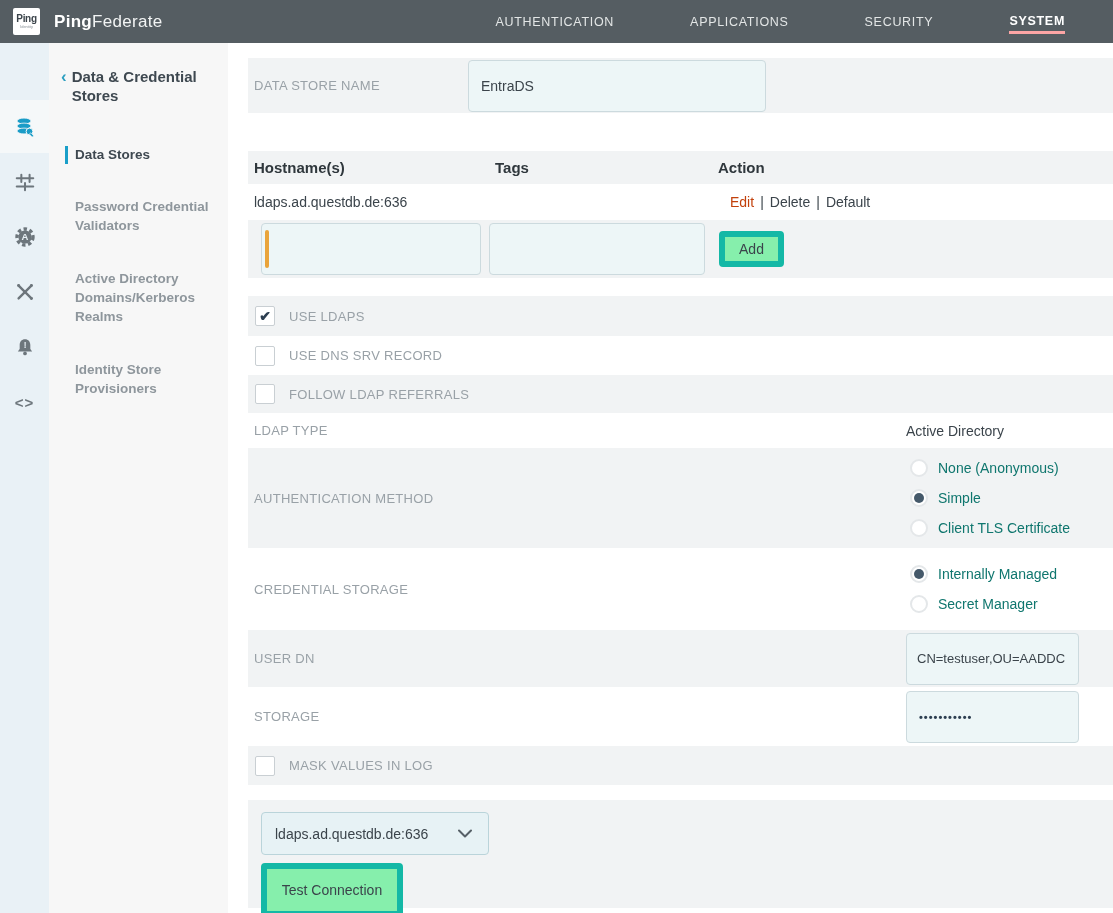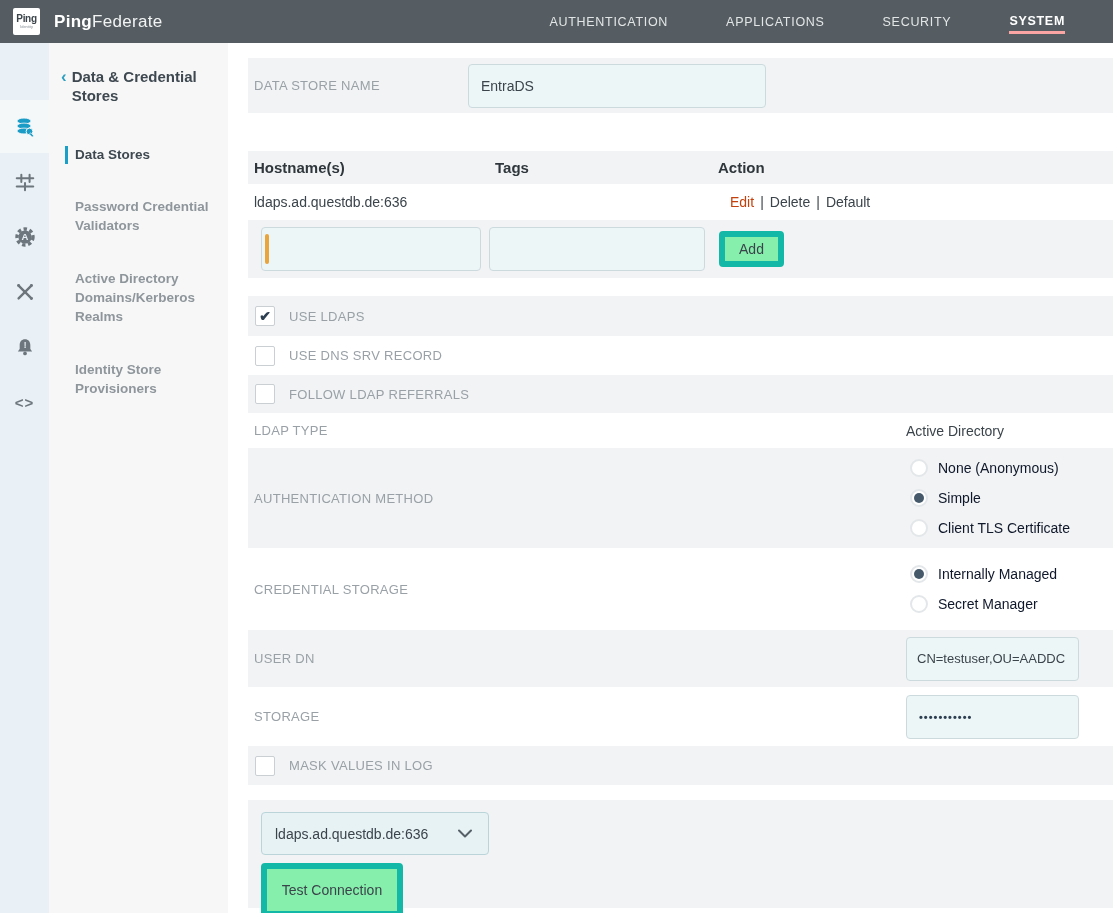--- a/index.html
+++ b/index.html
@@ -9,21 +9,21 @@
   
   .navbar { height: 43px; background: #555d62; display: flex; align-items: center; text-align: center; }
   .logo-box { width: 27px; height: 27px; background: #ffffff; border-radius: 2px;
               margin-left: 13px; display: flex; flex-direction: column; align-items: center;
               justify-content: center; line-height: 1; }
   .logo-text { font-size: 10px; font-weight: bold; color: #3b444b; letter-spacing: -0.3px; }
   .logo-sub { font-size: 4px; color: #8a9298; margin-top: 1px; }
   .brand { margin-left: 14px; font-size: 17px; color: #ffffff; letter-spacing: 0.3px; }
   .brand .b { font-weight: bold; }
   .brand .l { font-weight: 300; color: #f2f4f4; }
-  .nav-items { margin-left: auto; margin-right: 48px; display: flex; align-items: center; gap: 58px; }
+  .nav-items { margin-left: auto; margin-right: 48px; display: flex; align-items: center; gap: 76px; }
   .nav-item { font-size: 12.5px; letter-spacing: 0.7px; color: #e3e6e6; padding: 4px 0 3px 0; cursor: pointer; }
   .nav-item.active { color: #ffffff; font-weight: bold; border-bottom: 3px solid #fca5a5; }
 
   
   .app { display: flex; height: 870px; }
 
   
   .rail { width: 49px; background: #e9f1f6; position: relative; flex: none; }
   .rail-active-bg { position: absolute; left: 0; right: 0; top: 57px; height: 53px; background: #f5f8f9; }
   .rail-icon { position: absolute; left: 0; right: 0; height: 24px; display: flex;
@@ -41,21 +41,21 @@
   .sb-item.active { color: #3e4850; border-left: 3px solid #1a9fc9; padding-left: 7px; }
 
   
   .main { flex: 1; background: #ffffff; }
   .row { position: relative; margin-left: 20px; display: flex; align-items: center; padding-left: 6px; }
   .row.gray { background: #f1f3f4; }
   .row-label { color: #99a1a7; font-size: 13px; letter-spacing: 0.3px; }
   .abs { position: absolute; }
 
   .field { background: #edf6f7; border: 1px solid #ccdade; border-radius: 4px;
-           color: #3b444b; font-size: 14px; padding: 0 12px; height: 44px;
+           color: #3b444b; font-size: 14px; padding: 0 12px; height: 52px;
            font-family: "Liberation Sans", sans-serif; outline: none; }
   .input-wrap { position: relative; display: inline-block; }
   .req-bar { position: absolute; left: 4px; top: 7px; bottom: 7px; width: 4px;
              background: #e9a43b; border-radius: 2px; }
 
   .btn { background: #86efac; border: 6px solid #14b8a6; border-radius: 4px;
          color: #3b444b; font-size: 14px; cursor: pointer;
          font-family: "Liberation Sans", sans-serif; }
 
   
@@ -70,21 +70,21 @@
         border-radius: 2px; display: inline-flex; align-items: center; justify-content: center;
         cursor: pointer; flex: none; }
   .cb.checked::after { content: "\2714"; color: #2c3e50; font-size: 14px; font-weight: bold; }
   .cb-label { margin-left: 14px; text-align: right; }
 
   
   .radio { width: 18px; height: 18px; border-radius: 50%; background: #ffffff;
            border: 2px solid #e4e7e9; display: inline-flex; align-items: center;
            justify-content: center; cursor: pointer; flex: none; }
   .radio.selected::after { content: ""; width: 10px; height: 10px; border-radius: 50%; background: #45596a; }
-  .radio-label { margin-left: 10px; font-size: 14px; color: #0f172a; }
+  .radio-label { margin-left: 10px; font-size: 14px; color: #0f766e; }
   .opt { display: flex; align-items: center; height: 30px; }
 
   
   .select { display: flex; align-items: center; justify-content: space-between;
             background: #e7f2f5; border: 1px solid #bad4da; border-radius: 4px;
             width: 228px; height: 43px; padding: 0 16px 0 13px; cursor: pointer; }
   .select-text { font-size: 14px; color: #3b444b; }
   .pwd-field { font-size: 11px; letter-spacing: 1px; font-weight: bold; color: #2c3e50; }
 </style>
 </head>

